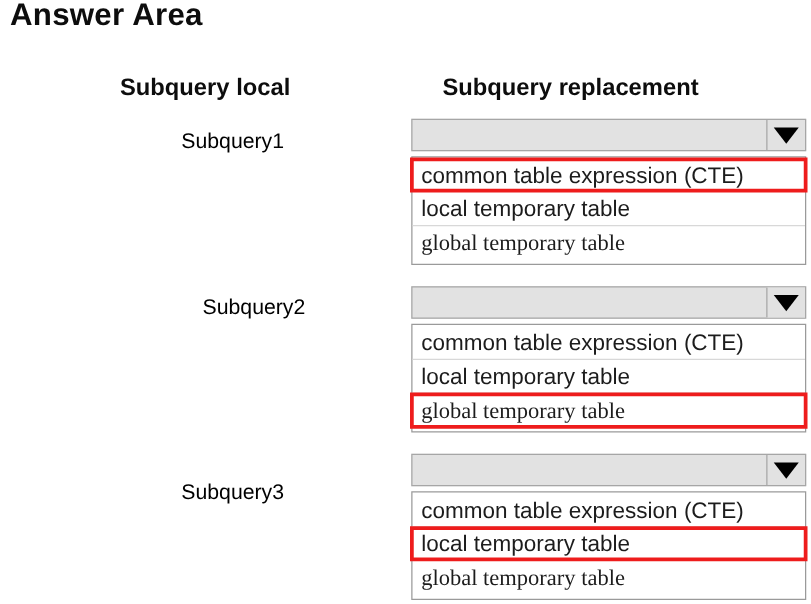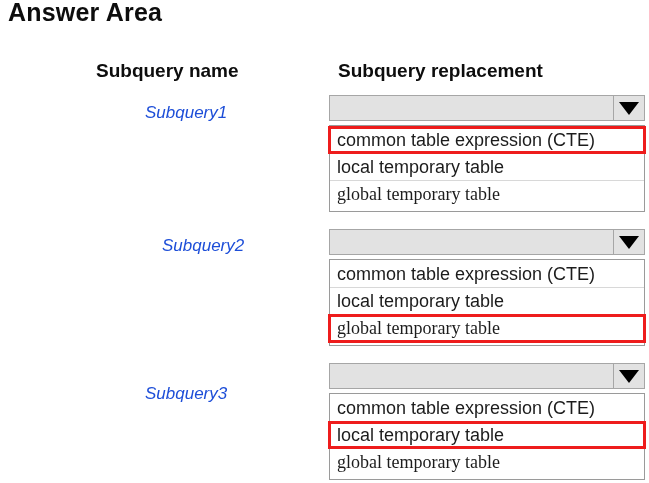--- a/index.html
+++ b/index.html
@@ -31,30 +31,29 @@
 
   
   .col-header {
     position: absolute;
     font-size: 19px;
     font-weight: bold;
     color: #0d0d0d;
     white-space: nowrap;
   }
   #header-subquery-name  { left: 96px;  top: 60px; }
-  #header-subquery-repl  { left: 338px; top: 60px; }
+  #header-subquery-repl  { left: 354px; top: 60px; }
 
   
   .row-label {
     position: absolute;
     font-size: 17px;
-    color: #1d4ed8;
+    color: #000000;
     white-space: nowrap;
     text-align: right;
-    font-style: italic;
   }
   #label-row-0 { left: 145px; top: 103px; }
   #label-row-1 { left: 162px; top: 236px; }
   #label-row-2 { left: 145px; top: 384px; }
 
   
   .dropdown-group {
     position: absolute;
     left: 329px;
     width: 316px;
@@ -134,21 +133,21 @@
     border: 3px solid #ee1c1c;
     pointer-events: none;
     box-sizing: border-box;
   }
 </style>
 </head>
 <body>
 
 <div id="page-title">Answer Area</div>
 
-<div id="header-subquery-name" class="col-header">Subquery name</div>
+<div id="header-subquery-name" class="col-header">Subquery local</div>
 
 <div id="header-subquery-repl" class="col-header">Subquery replacement</div>
 
 <div id="label-row-0" class="row-label">Subquery1</div>
 
 <div id="dropdown-group-0" class="dropdown-group">
   <div class="combo-bar">
     <div class="combo-value"></div>
     <div class="combo-arrow-btn">
       <span class="arrow-glyph"></span>

